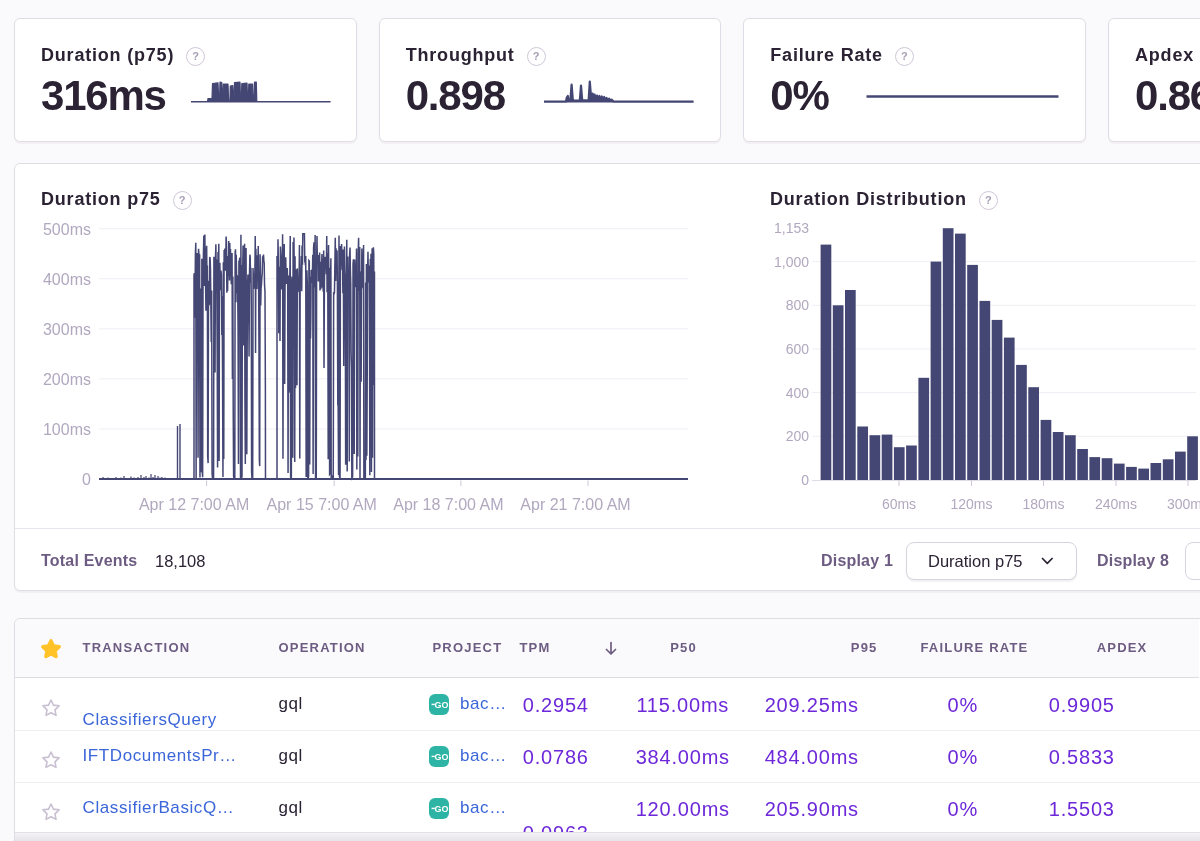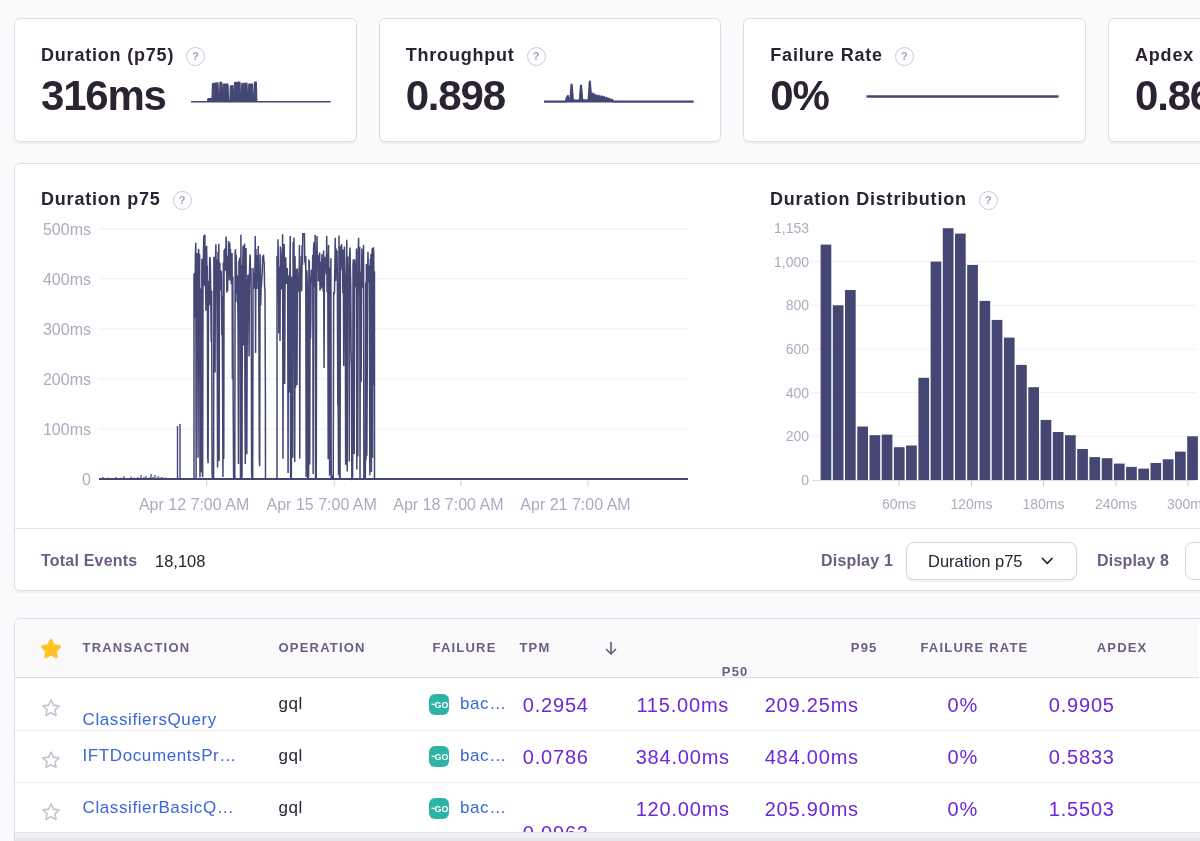--- a/index.html
+++ b/index.html
@@ -43,26 +43,26 @@
   </svg>
 <div class="ftr" style="left:1097px;top:552.3px">Display 8</div>
 <div class="abs" style="left:1185px;top:542px;width:100px;height:38px;background:#fff;border:1px solid #D8D2DF;border-radius:8px"></div>
 <div class="card" style="left:14px;top:617.5px;width:1400px;height:300px"></div>
 <div class="abs" style="left:15px;top:618.5px;width:1184px;height:59.5px;background:#FAF9FB;border-bottom:1px solid #DED9E3;border-radius:6px 0 0 0"></div>
 <svg style="position:absolute;left:39.5px;top:637.8px" width="22" height="23">
     <polygon points="11.00,2.90 13.50,8.06 19.18,8.84 15.04,12.81 16.05,18.46 11.00,15.75 5.95,18.46 6.96,12.81 2.82,8.84 8.50,8.06" fill="#FFC227" stroke="#FFC227" stroke-width="3.5" stroke-linejoin="round"></polygon>
   </svg>
 <div class="hcell" style="left:82.5px;top:641px">TRANSACTION</div>
 <div class="hcell" style="left:278.5px;top:641px">OPERATION</div>
-<div class="hcell" style="left:432.5px;top:641px">FAILURE</div>
+<div class="hcell" style="left:432.5px;top:641px">PROJECT</div>
 <div class="hcell" style="left:470px;top:641px;width:130px;text-align:center">TPM</div>
 <svg class="abs" style="left:605px;top:641px" width="12" height="15">
     <path d="M6 1.5 V12.5 M1.5 8.5 L6 13 L10.5 8.5" stroke="#6D5C82" stroke-width="1.7" fill="none" stroke-linecap="round" stroke-linejoin="round"></path>
   </svg>
-<div class="hcell" style="left:618.5px;top:665px;width:130px;text-align:right">P50</div>
+<div class="hcell" style="left:618.5px;top:641px;width:130px;text-align:center">P50</div>
 <div class="hcell" style="left:747.5px;top:641px;width:130px;text-align:right">P95</div>
 <div class="hcell" style="left:898.5px;top:641px;width:130px;text-align:right">FAILURE RATE</div>
 <div class="hcell" style="left:1017.5px;top:641px;width:130px;text-align:right">APDEX</div>
 <svg style="position:absolute;left:39.8px;top:697.0px" width="22" height="23">
     <polygon points="11.00,3.00 13.47,8.10 19.08,8.87 14.99,12.80 16.00,18.38 11.00,15.70 6.00,18.38 7.01,12.80 2.92,8.87 8.53,8.10" fill="none" stroke="#C8C0D1" stroke-width="1.6" stroke-linejoin="round"></polygon>
   </svg>
 <div class="link" style="left:82.5px;top:710px">ClassifiersQuery</div>
 <div class="abs" style="left:278.5px;top:694px;font-size:17px;letter-spacing:0.6px;color:#2B2233">gql</div>
 <svg class="abs" style="left:429px;top:693.5px" width="20" height="21">
     <rect x="0" y="0" width="20" height="21" rx="6" fill="#2EB4A5"></rect>

